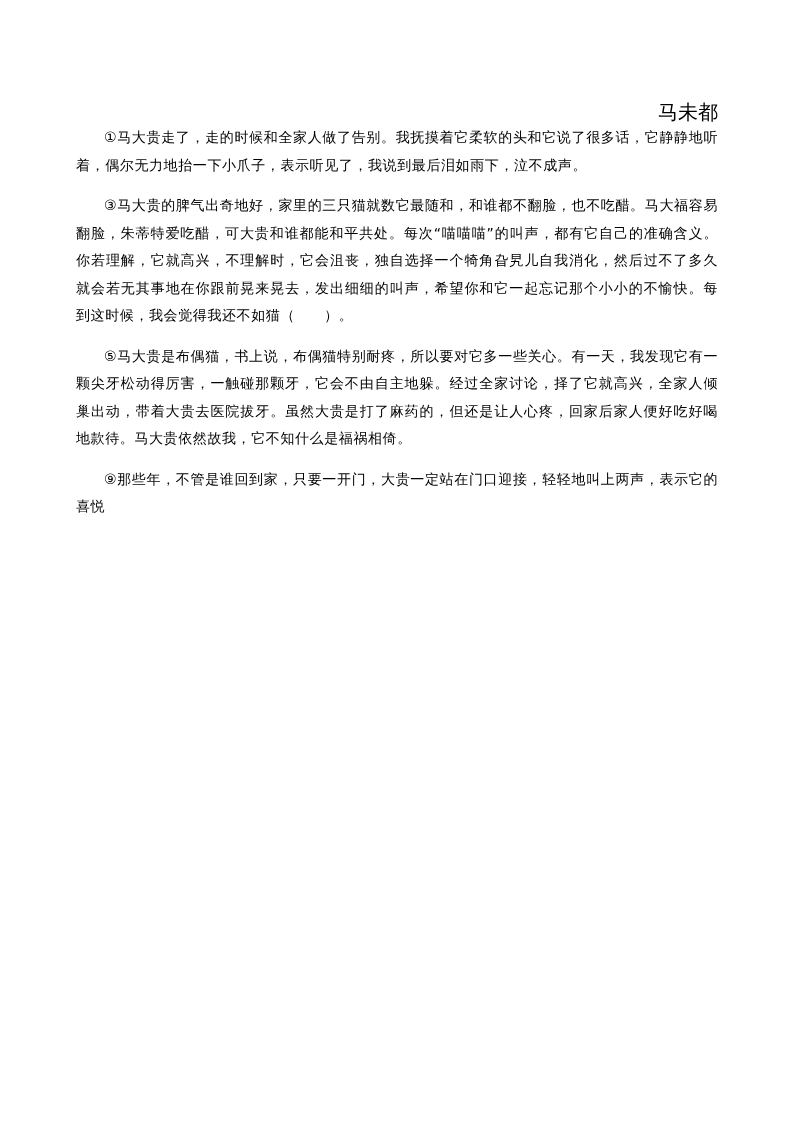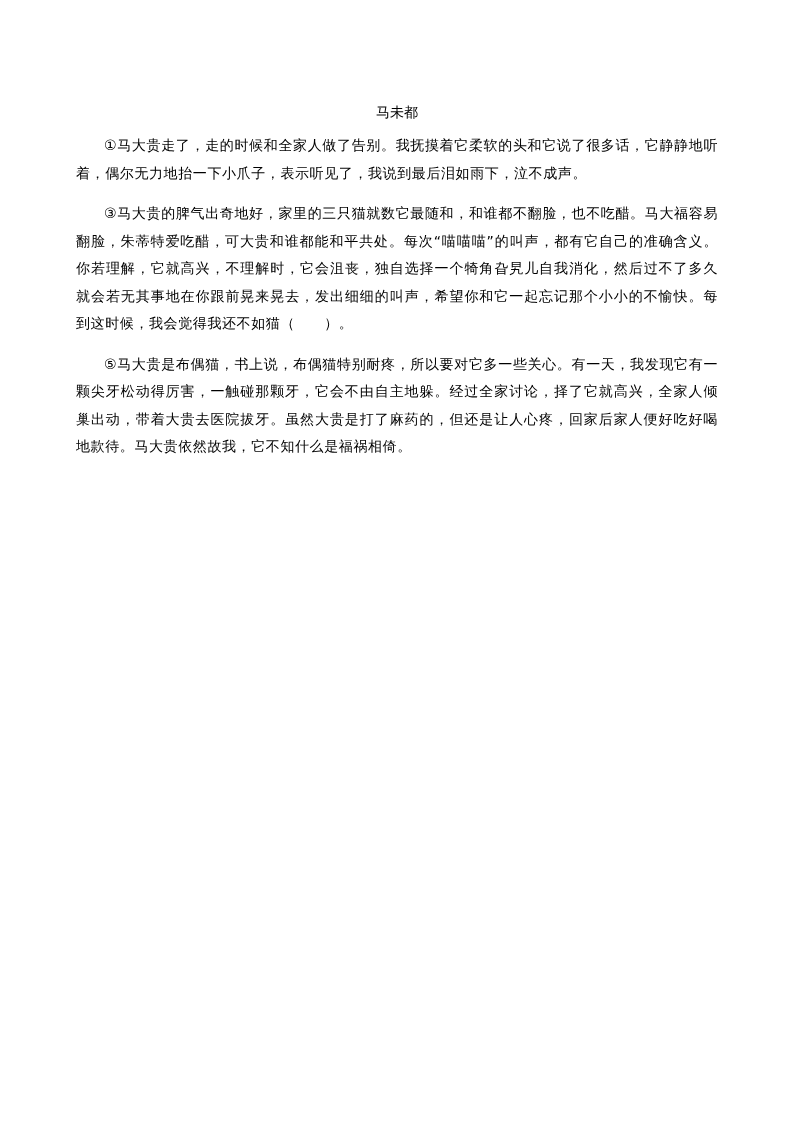--- a/index.html
+++ b/index.html
@@ -15,32 +15,32 @@
       font-family: "DejaVu Sans", "Liberation Sans", sans-serif;
       color: #000000;
     }
     .page {
       position: absolute;
       left: 76px;
       top: 100px;
       width: 642px;
     }
     .title {
-      text-align: center;
-      font-size: 14px;
+      text-align: right;
+      font-size: 20px;
       line-height: 24px;
       height: 24px;
       margin: 0 0 0 0;
       letter-spacing: 0px;
     }
     .para {
       font-size: 14px;
       line-height: 27.5px;
       text-indent: 2em;
-      margin: 8px 0 13px 0;
+      margin: 0 0 13px 0;
       text-align: justify;
       letter-spacing: 0.6px;
       word-break: break-all;
     }
     .para span.u {
       text-underline-offset: 2px;
     }
   </style>
 </head>
 <body>
@@ -56,13 +56,16 @@
   <p class="para">
     <span>③马大贵的脾气出奇地好，家里的三只猫就数它最随和，和谁都不翻脸，也不吃醋。马大福容易翻脸，朱蒂特爱吃醋，可大贵和谁都能和平共处。每次“喵喵喵”的叫声，都有它自己的准确含义。你若理解，它就高兴，不理解时，它会沮丧，独自选择一个犄角旮旯儿自我消化，然后过不了多久就会若无其事地在你跟前晃来晃去，发出细细的叫声，希望你和它一起忘记那个小小的不愉快。每到这时候，我会觉得我还不如猫（　　）。</span>
   </p>
 
 
   <p class="para"><span>⑤马大贵是布偶猫，书上说，布偶猫特别耐疼，所以要对它多一些关心。有一天，我发现它有一颗尖牙松动得厉害，一触碰那颗牙，它会不由自主地躲。</span><span class="u">经过全家讨论，择了</span><span>它就高兴</span><span class="u">，全家人</span><span>倾巢出动</span><span class="u">，带着大贵去医院拔牙。</span><span>虽然大贵是打了麻药的，但还是让人心疼，回家后家人便好吃好喝地款待。马大贵依然故我，它不知什么是福祸相倚。</span></p>
 
 
 
 
+  <p class="para">
+    <span>⑨那些年，不管是谁回到家，只要一开门，大贵一定站在门口迎接，轻轻地叫上两声，表示它的喜悦</span>
+  </p>
 </div>
 
 </body></html>

